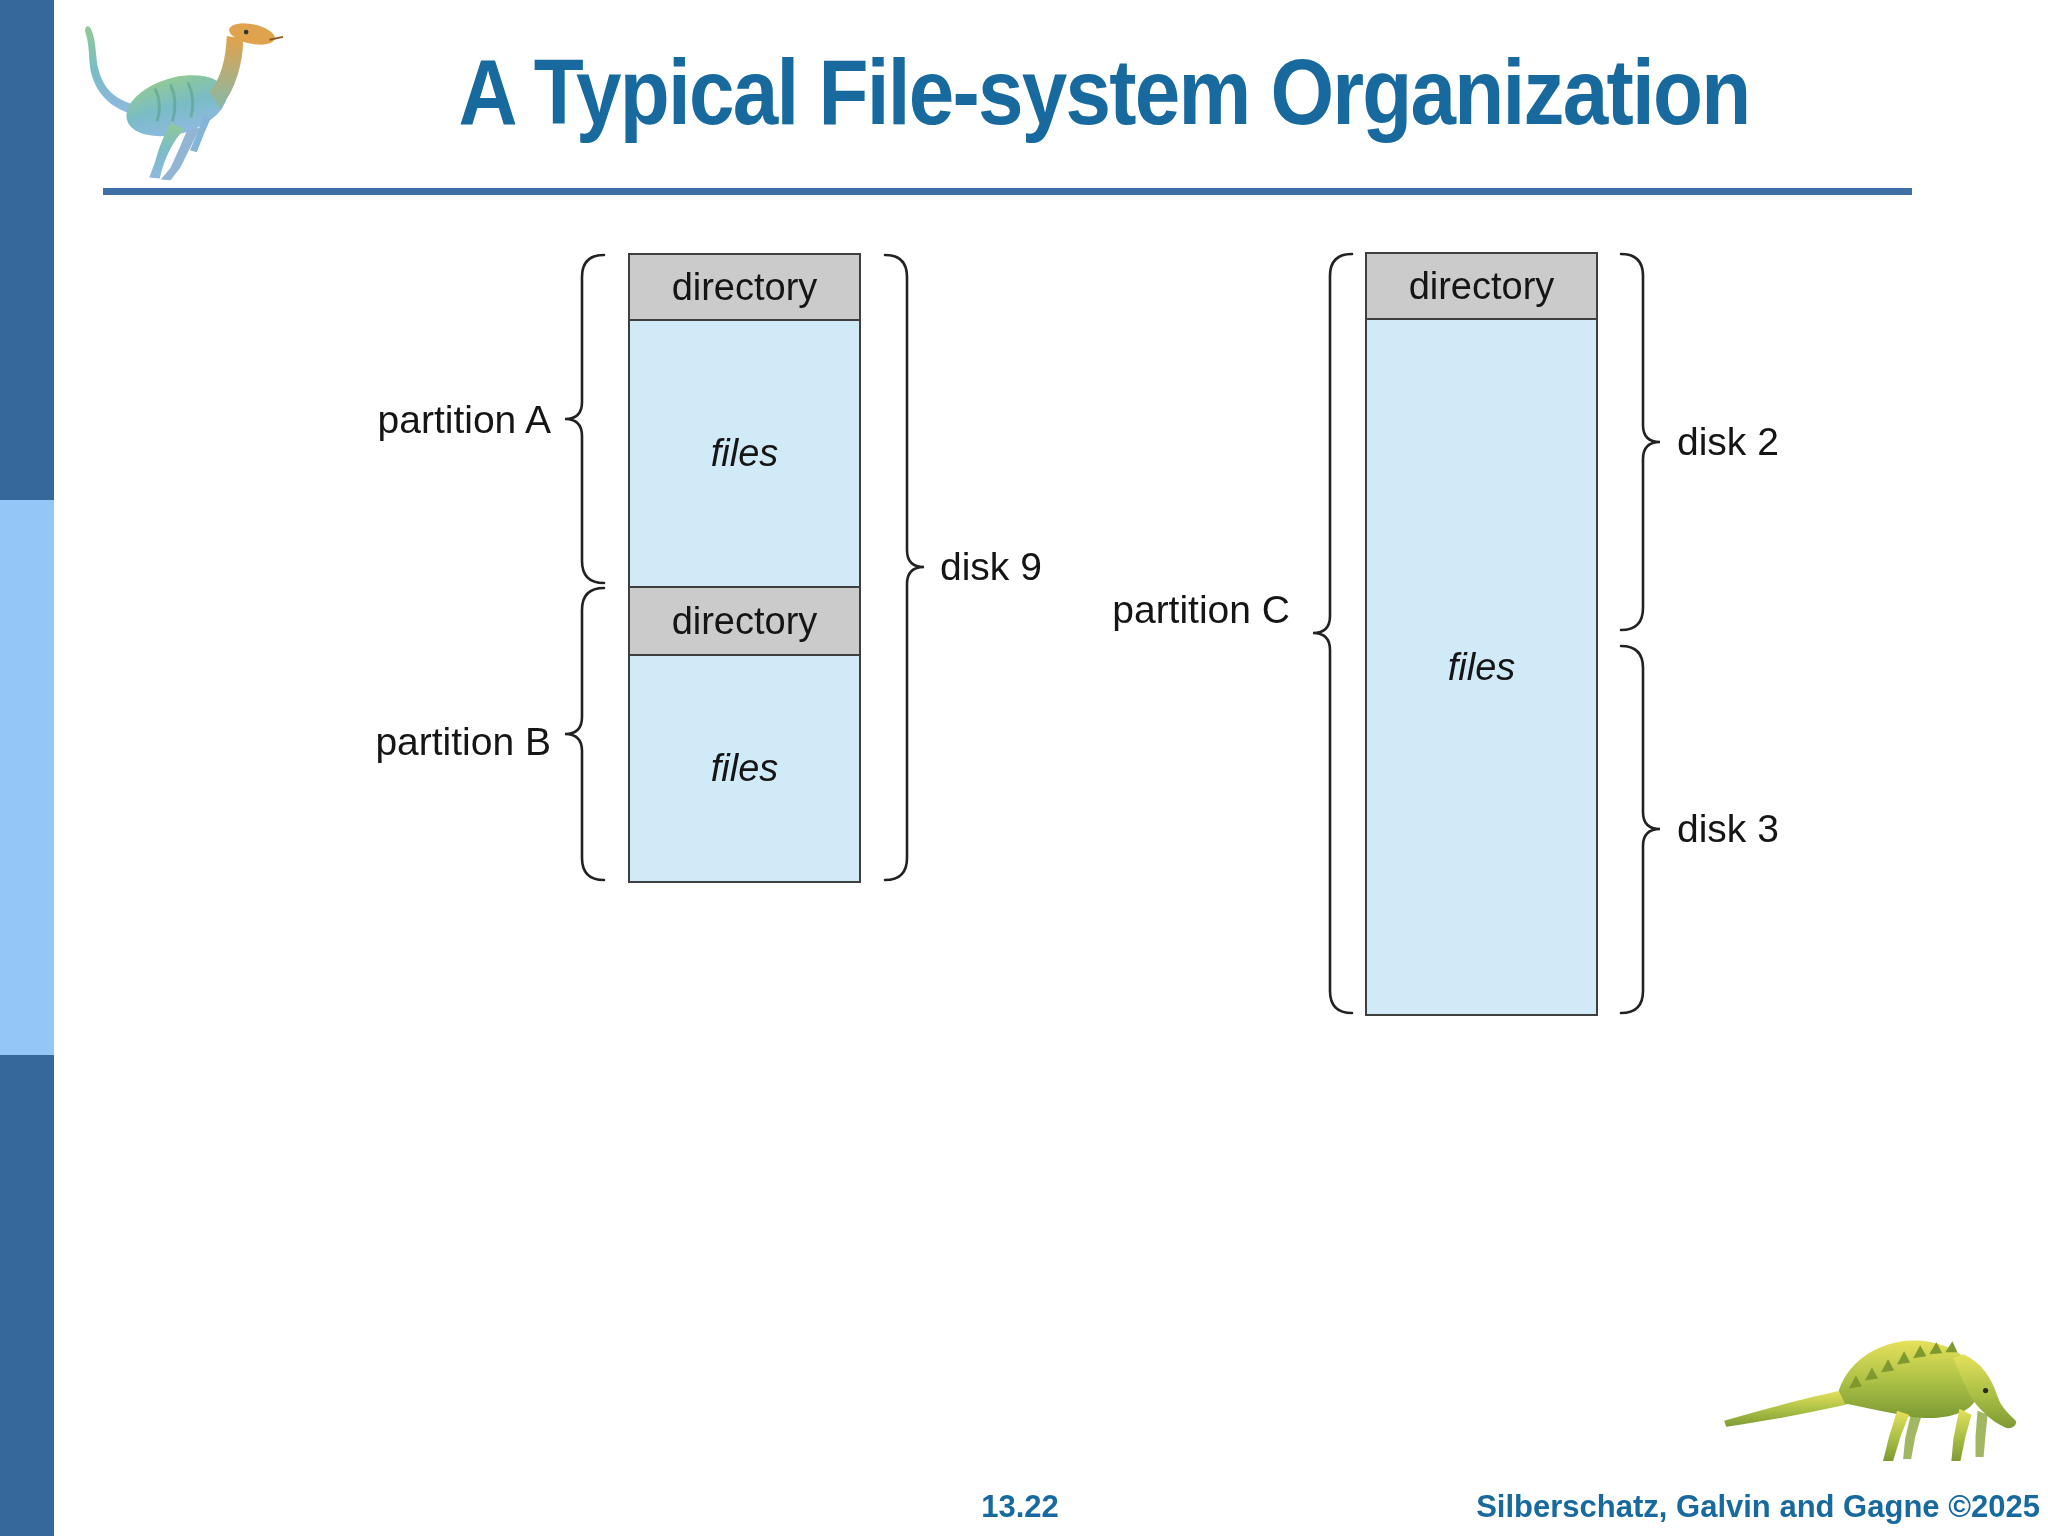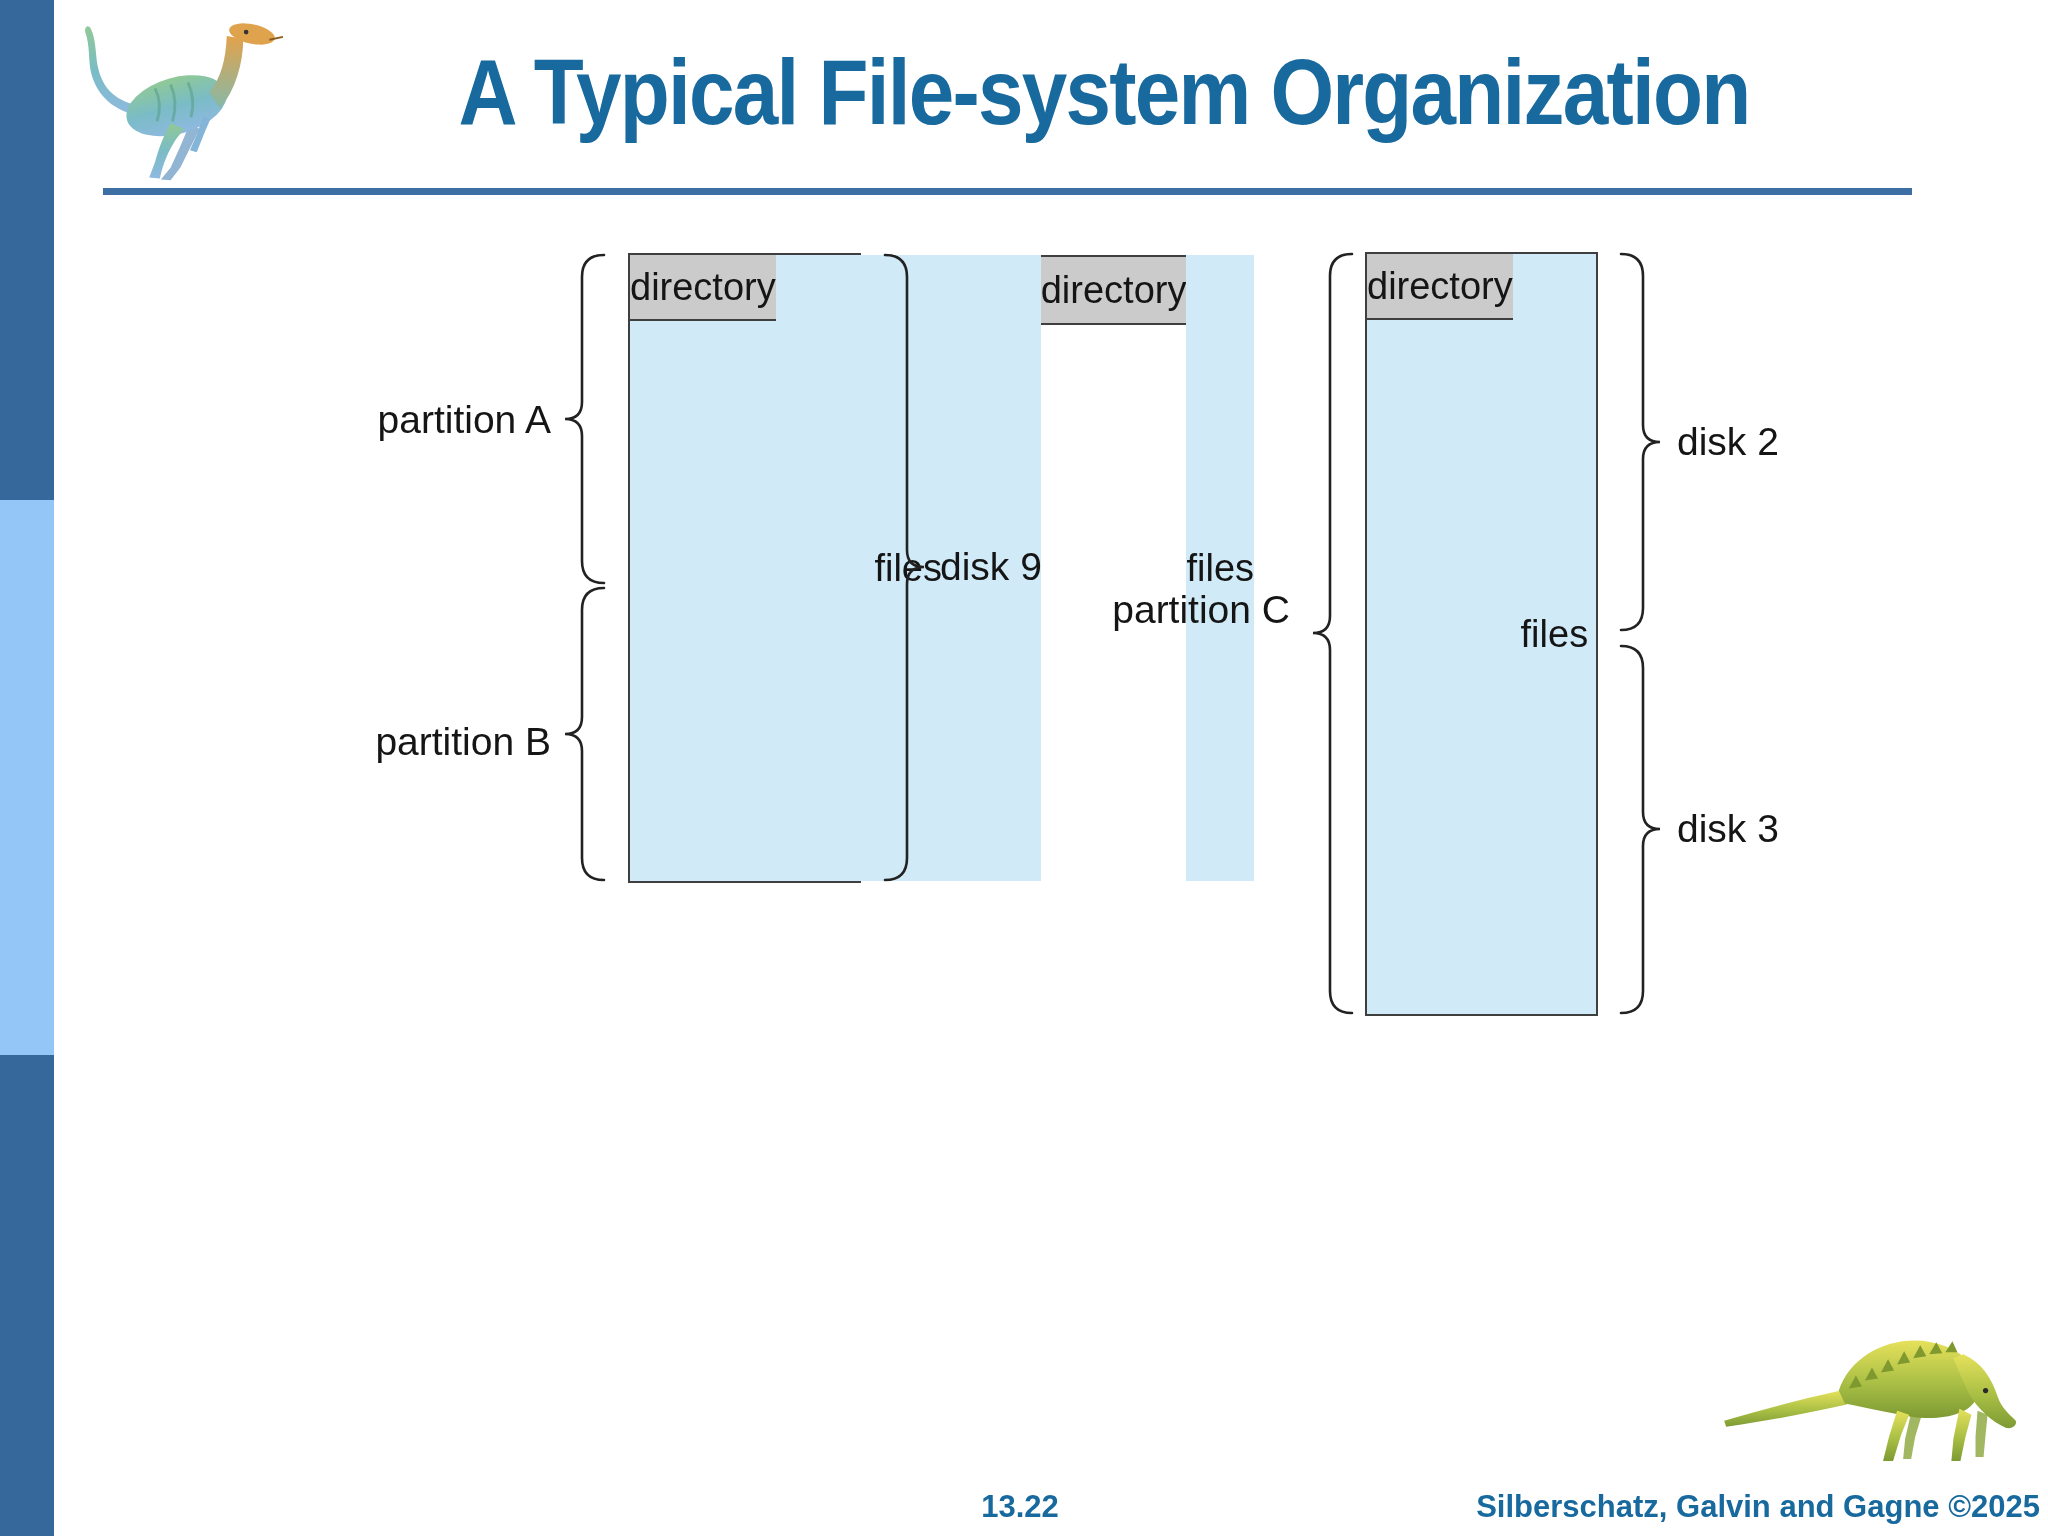--- a/index.html
+++ b/index.html
@@ -25,27 +25,27 @@
 
   
   .title{
     position:absolute;left:200px;right:40px;top:22px;height:140px;line-height:140px;
     text-align:center;font-size:93px;font-weight:bold;color:var(--accent);
     letter-spacing:-2px;white-space:nowrap;transform:scaleX(0.88);transform-origin:center;
   }
   .title-rule{position:absolute;left:103px;top:188px;width:1809px;height:7px;background:var(--rule);}
 
   
-  .box{position:absolute;border:2px solid var(--box-border);box-sizing:border-box;display:flex;flex-direction:row;background:var(--box-blue);text-align:right;}
+  .box{position:absolute;border:2px solid var(--box-border);box-sizing:border-box;display:flex;flex-direction:column;background:var(--box-blue);text-align:right;}
   .left-box{left:628px;top:253px;width:233px;height:630px;}
   .right-box{left:1365px;top:252px;width:233px;height:764px;}
   .band{display:flex;align-items:center;justify-content:center;font-size:38px;color:var(--label-text);}
   .band-dir{height:64px;flex:0 0 64px;background:var(--box-gray);border-bottom:2px solid var(--box-border);}
   .band-dir.inner{border-top:2px solid var(--box-border);flex-basis:66px;height:66px;}
-  .band-files{flex:1;background:var(--box-blue);}
+  .band-files{flex:1;background:var(--box-blue);font-style:italic;}
   .band-files.fixed{flex:0 0 265px;}
 
   
   .brace-layer{position:absolute;left:0;top:0;width:2048px;height:1536px;pointer-events:none;}
   .brace{stroke:#222222;stroke-width:2.6;fill:none;stroke-linecap:round;}
 
   
   .dlabel{position:absolute;font-size:39px;line-height:44px;color:var(--label-text);white-space:nowrap;}
   .lbl-part-a{right:1497px;top:398px;text-align:center;}
   .lbl-part-b{right:1497px;top:720px;text-align:right;}

